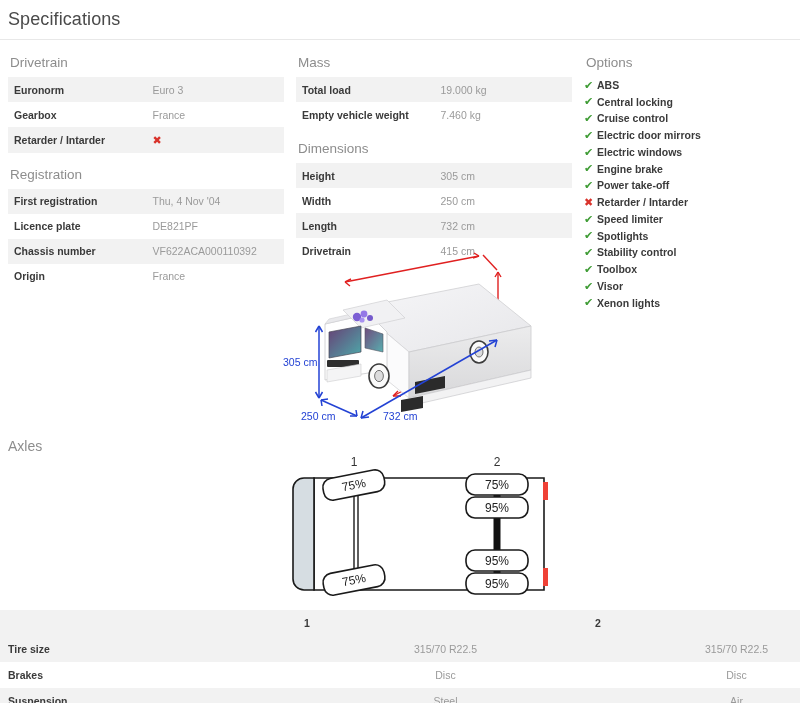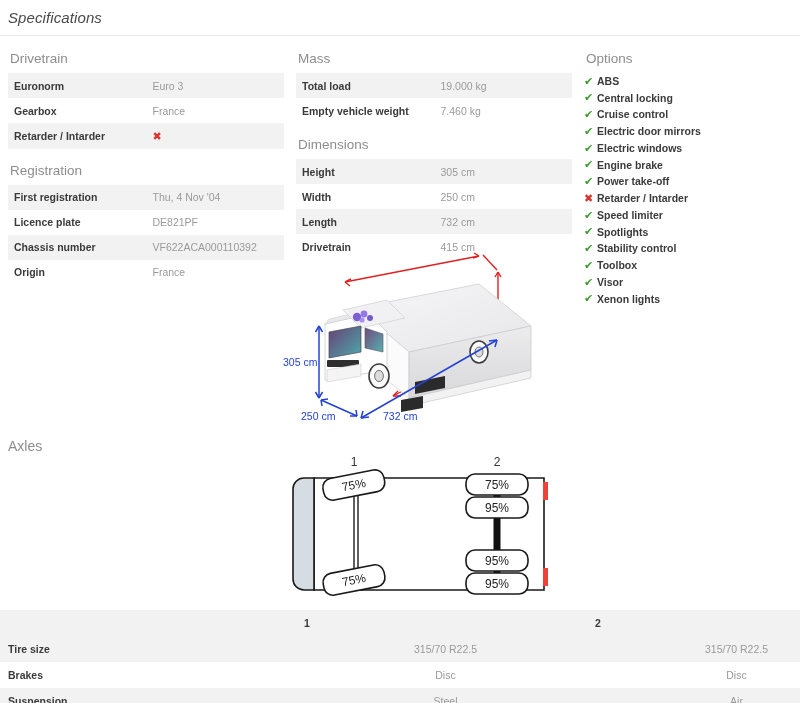--- a/index.html
+++ b/index.html
@@ -5,26 +5,25 @@
   html,body{margin:0;padding:0;}
   body{
     width:800px;height:703px;
     background:#ffffff;
     font-family:"Liberation Sans","DejaVu Sans",sans-serif;
     color:#333;
     overflow:hidden;
     position:relative;
   }
   .page-title{
-    font-size:15px;
+    font-size:18px;
     color:#4a4a4a;
     font-weight:400;
     padding:9px 16px 0 8px;
     letter-spacing:.1px;
-    font-style:italic;
   }
   .title-rule{
     height:1px;background:#e8e8e8;margin-top:9px;width:100%;
   }
 
   
   .cols{
     display:flex;
     padding:0 8px;
     box-sizing:border-box;

